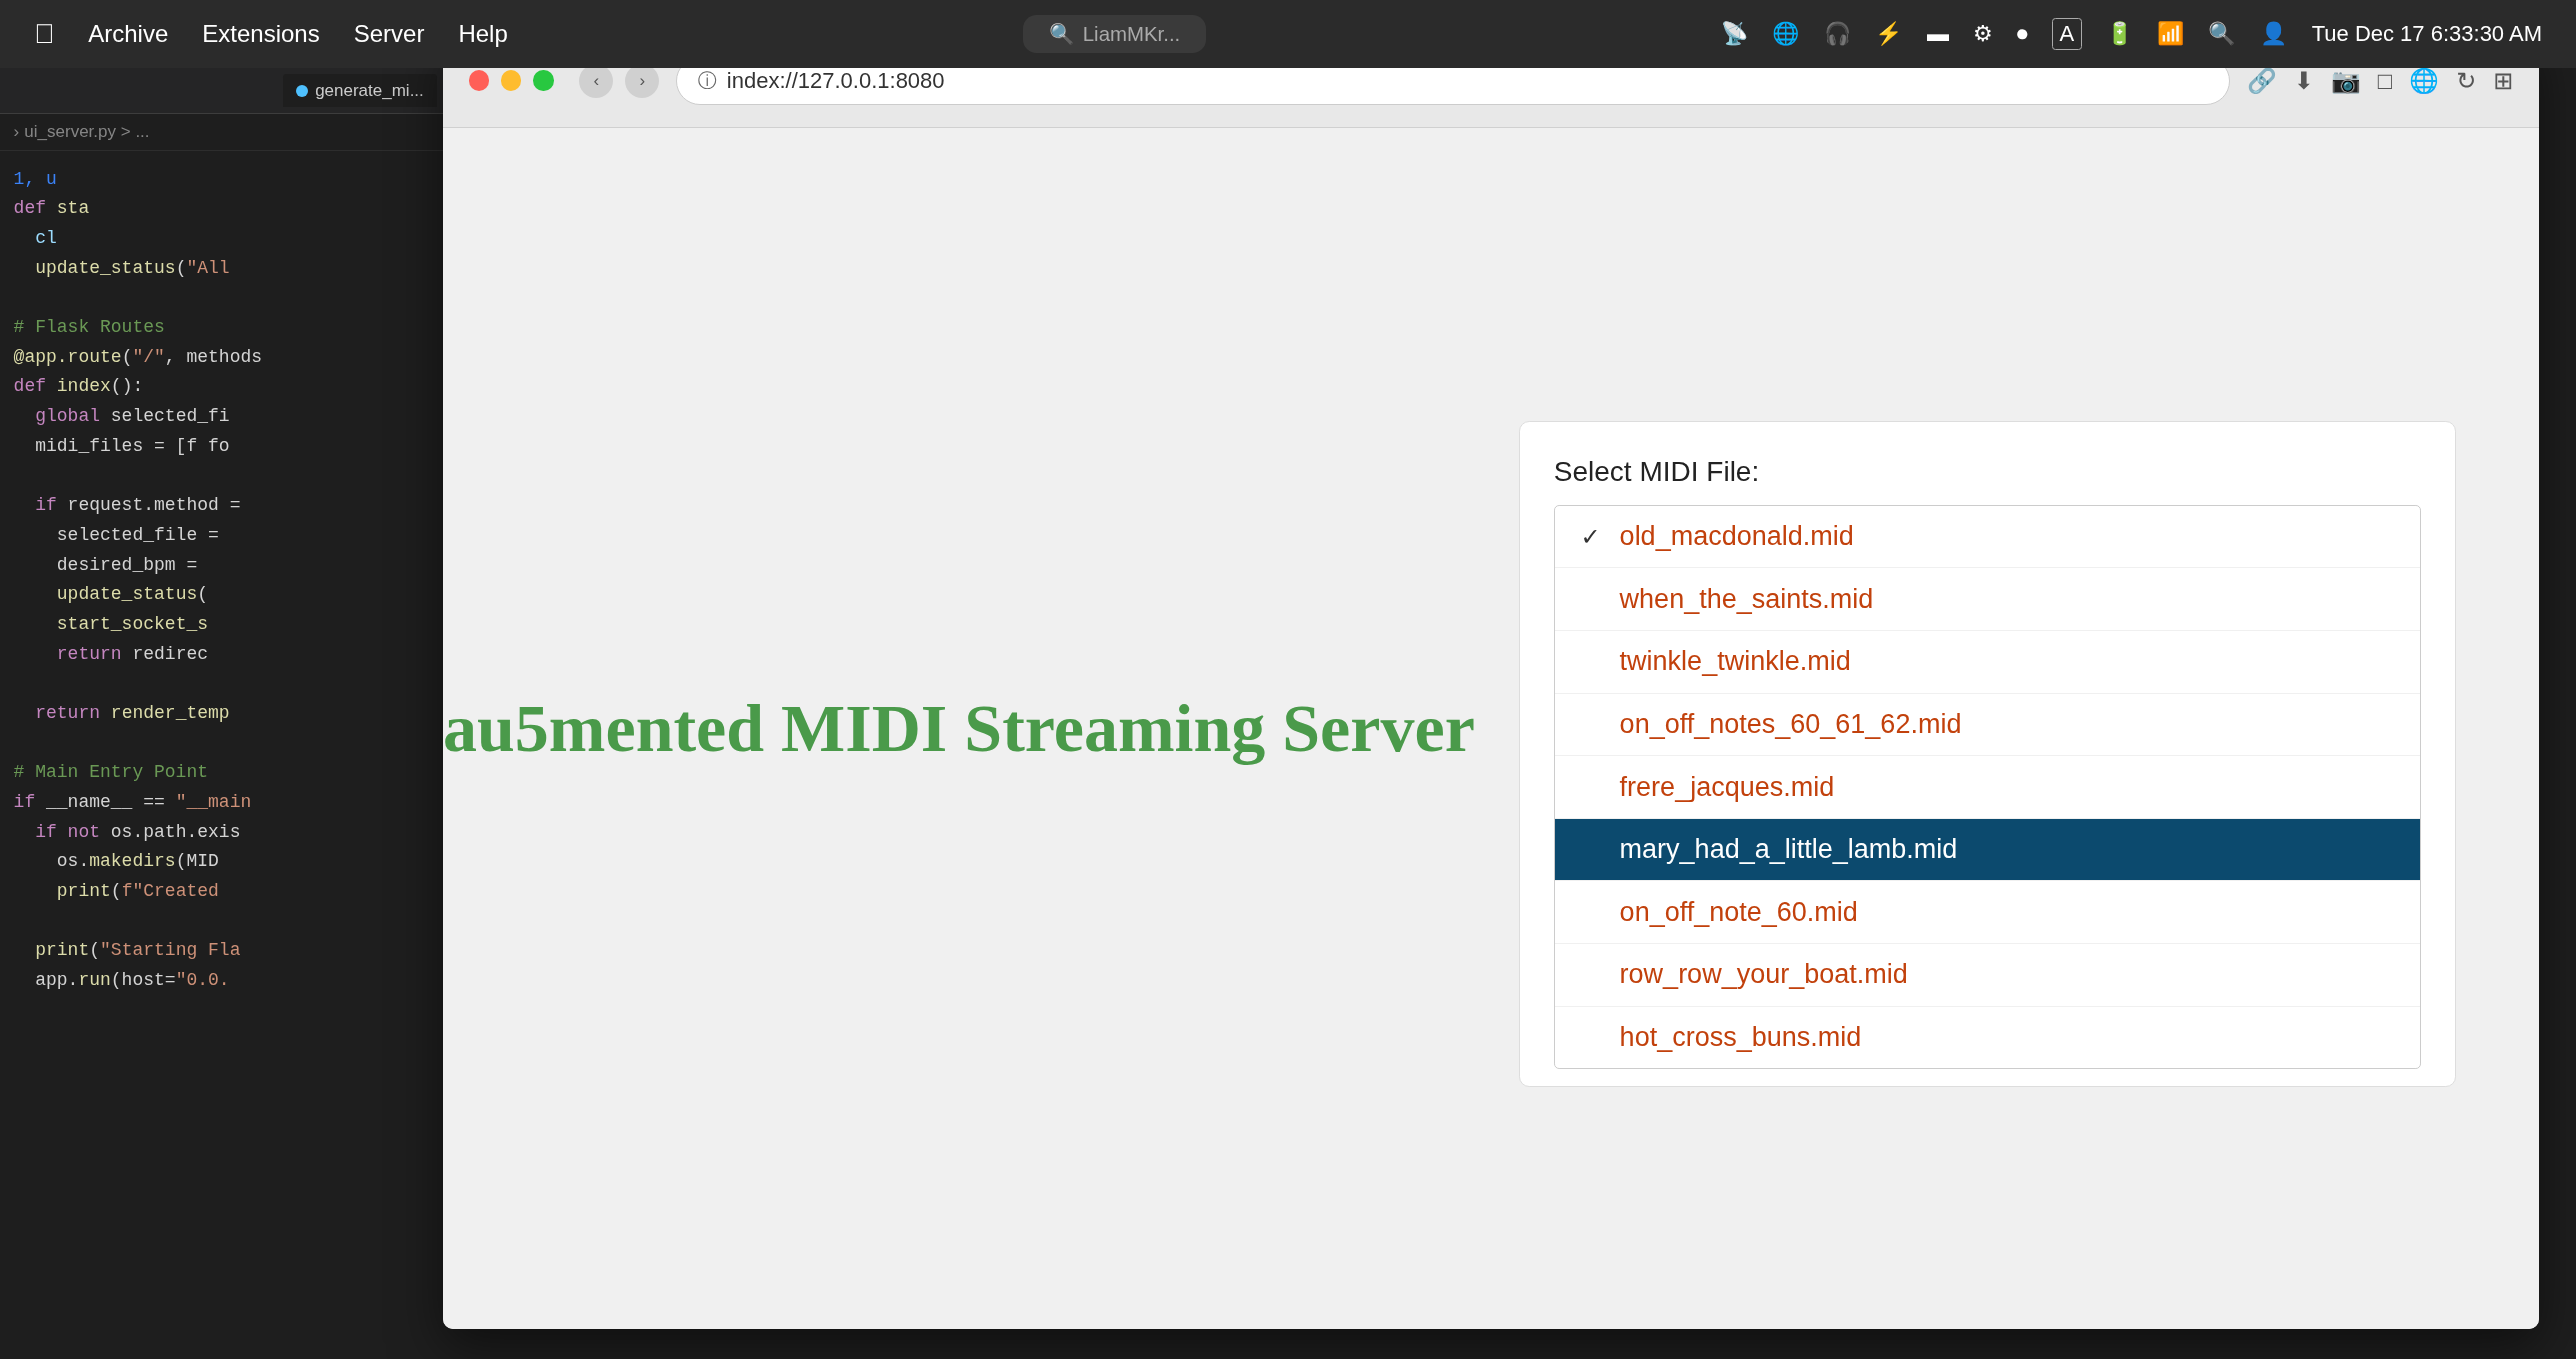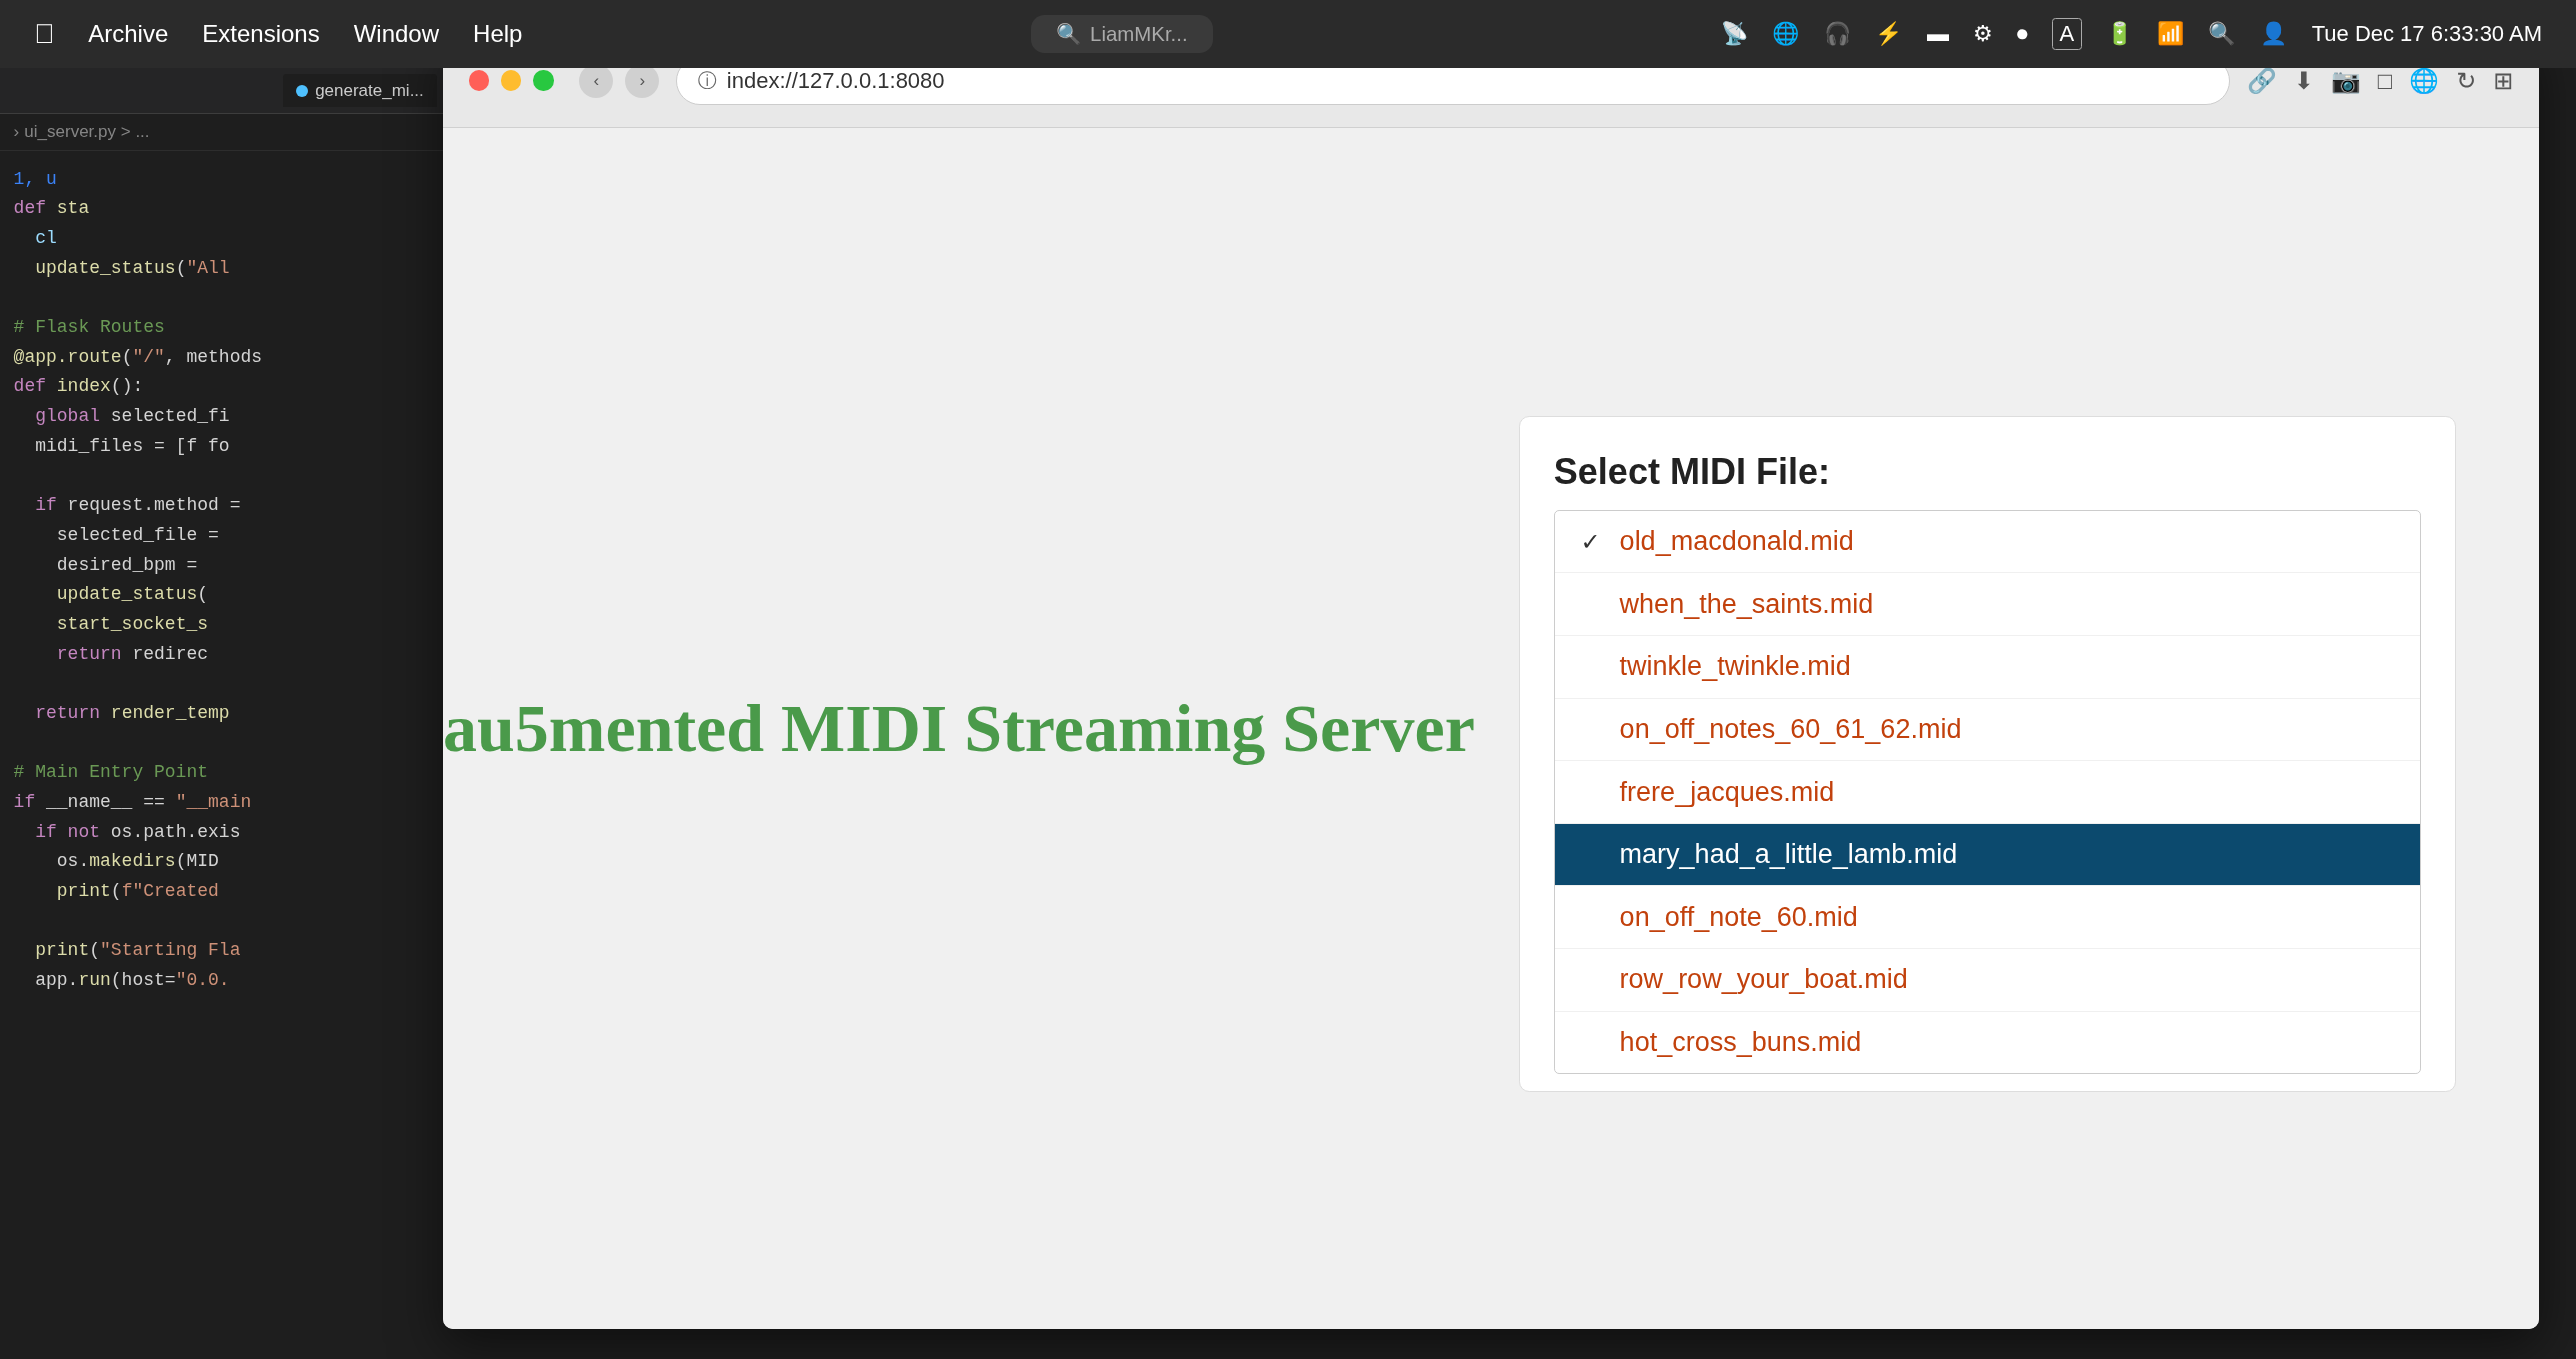--- a/index.html
+++ b/index.html
@@ -176,22 +176,22 @@
     
     .midi-section {
       background: #ffffff;
       border: 0.9px solid #ddd;
       border-radius: 10.2px;
       width: 937px;
       padding: 34px 34px 17px 34px;
     }
 
     .midi-label {
-      font-size: 36px;
-      font-weight: bold;
+      font-size: 28px;
+      font-weight: normal;
       color: #222;
       margin-bottom: 17px;
     }
 
     
     .midi-list {
       border: 0.9px solid #ccc;
       border-radius: 5.1px;
       background: #fff;
       overflow-y: auto;
@@ -307,21 +307,21 @@
     }
   </style>
 </head>
 <body>
 
 <div class="mac-topbar">
   <div class="mac-topbar-left">
     <span style="font-size:27px;"></span>
     <span>Archive</span>
     <span>Extensions</span>
-    <span>Window</span>
+    <span>Server</span>
     <span>Help</span>
   </div>
   <div style="flex:1; display:flex; align-items:center; justify-content:center;">
     <div style="background:#3a3a3a; border-radius:13.6px; padding:6.8px 25.6px; display:flex; align-items:center; gap:8.5px; font-size:20.4px; color:#aaa;">
       <span>🔍</span>
       <span>LiamMKr...</span>
     </div>
   </div>
   <div class="mac-topbar-right">
     <span>📡</span>

